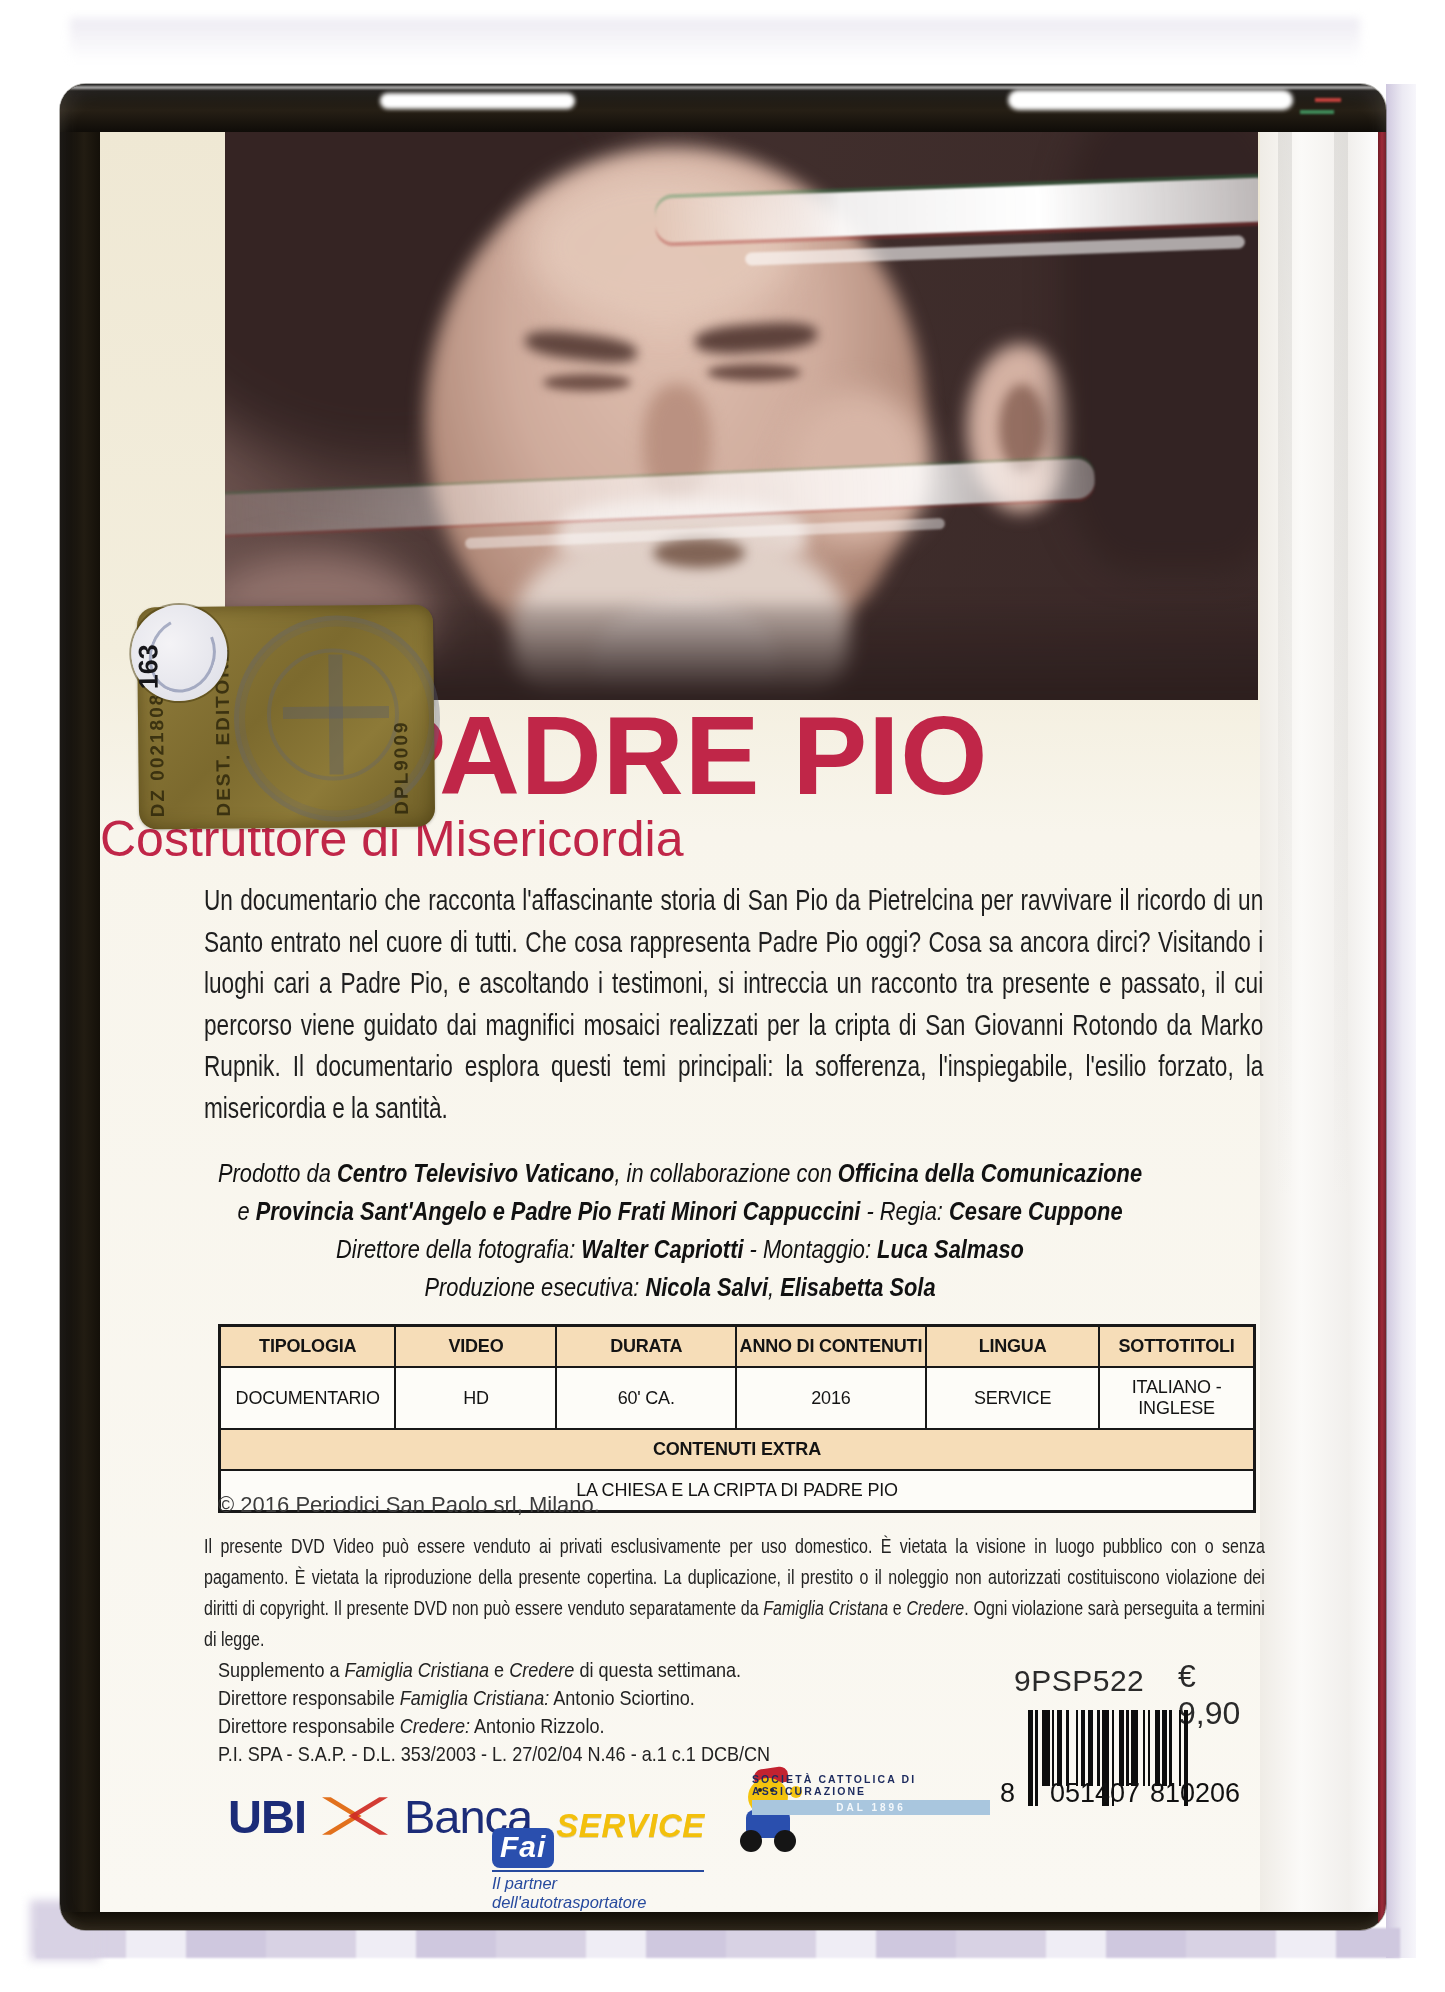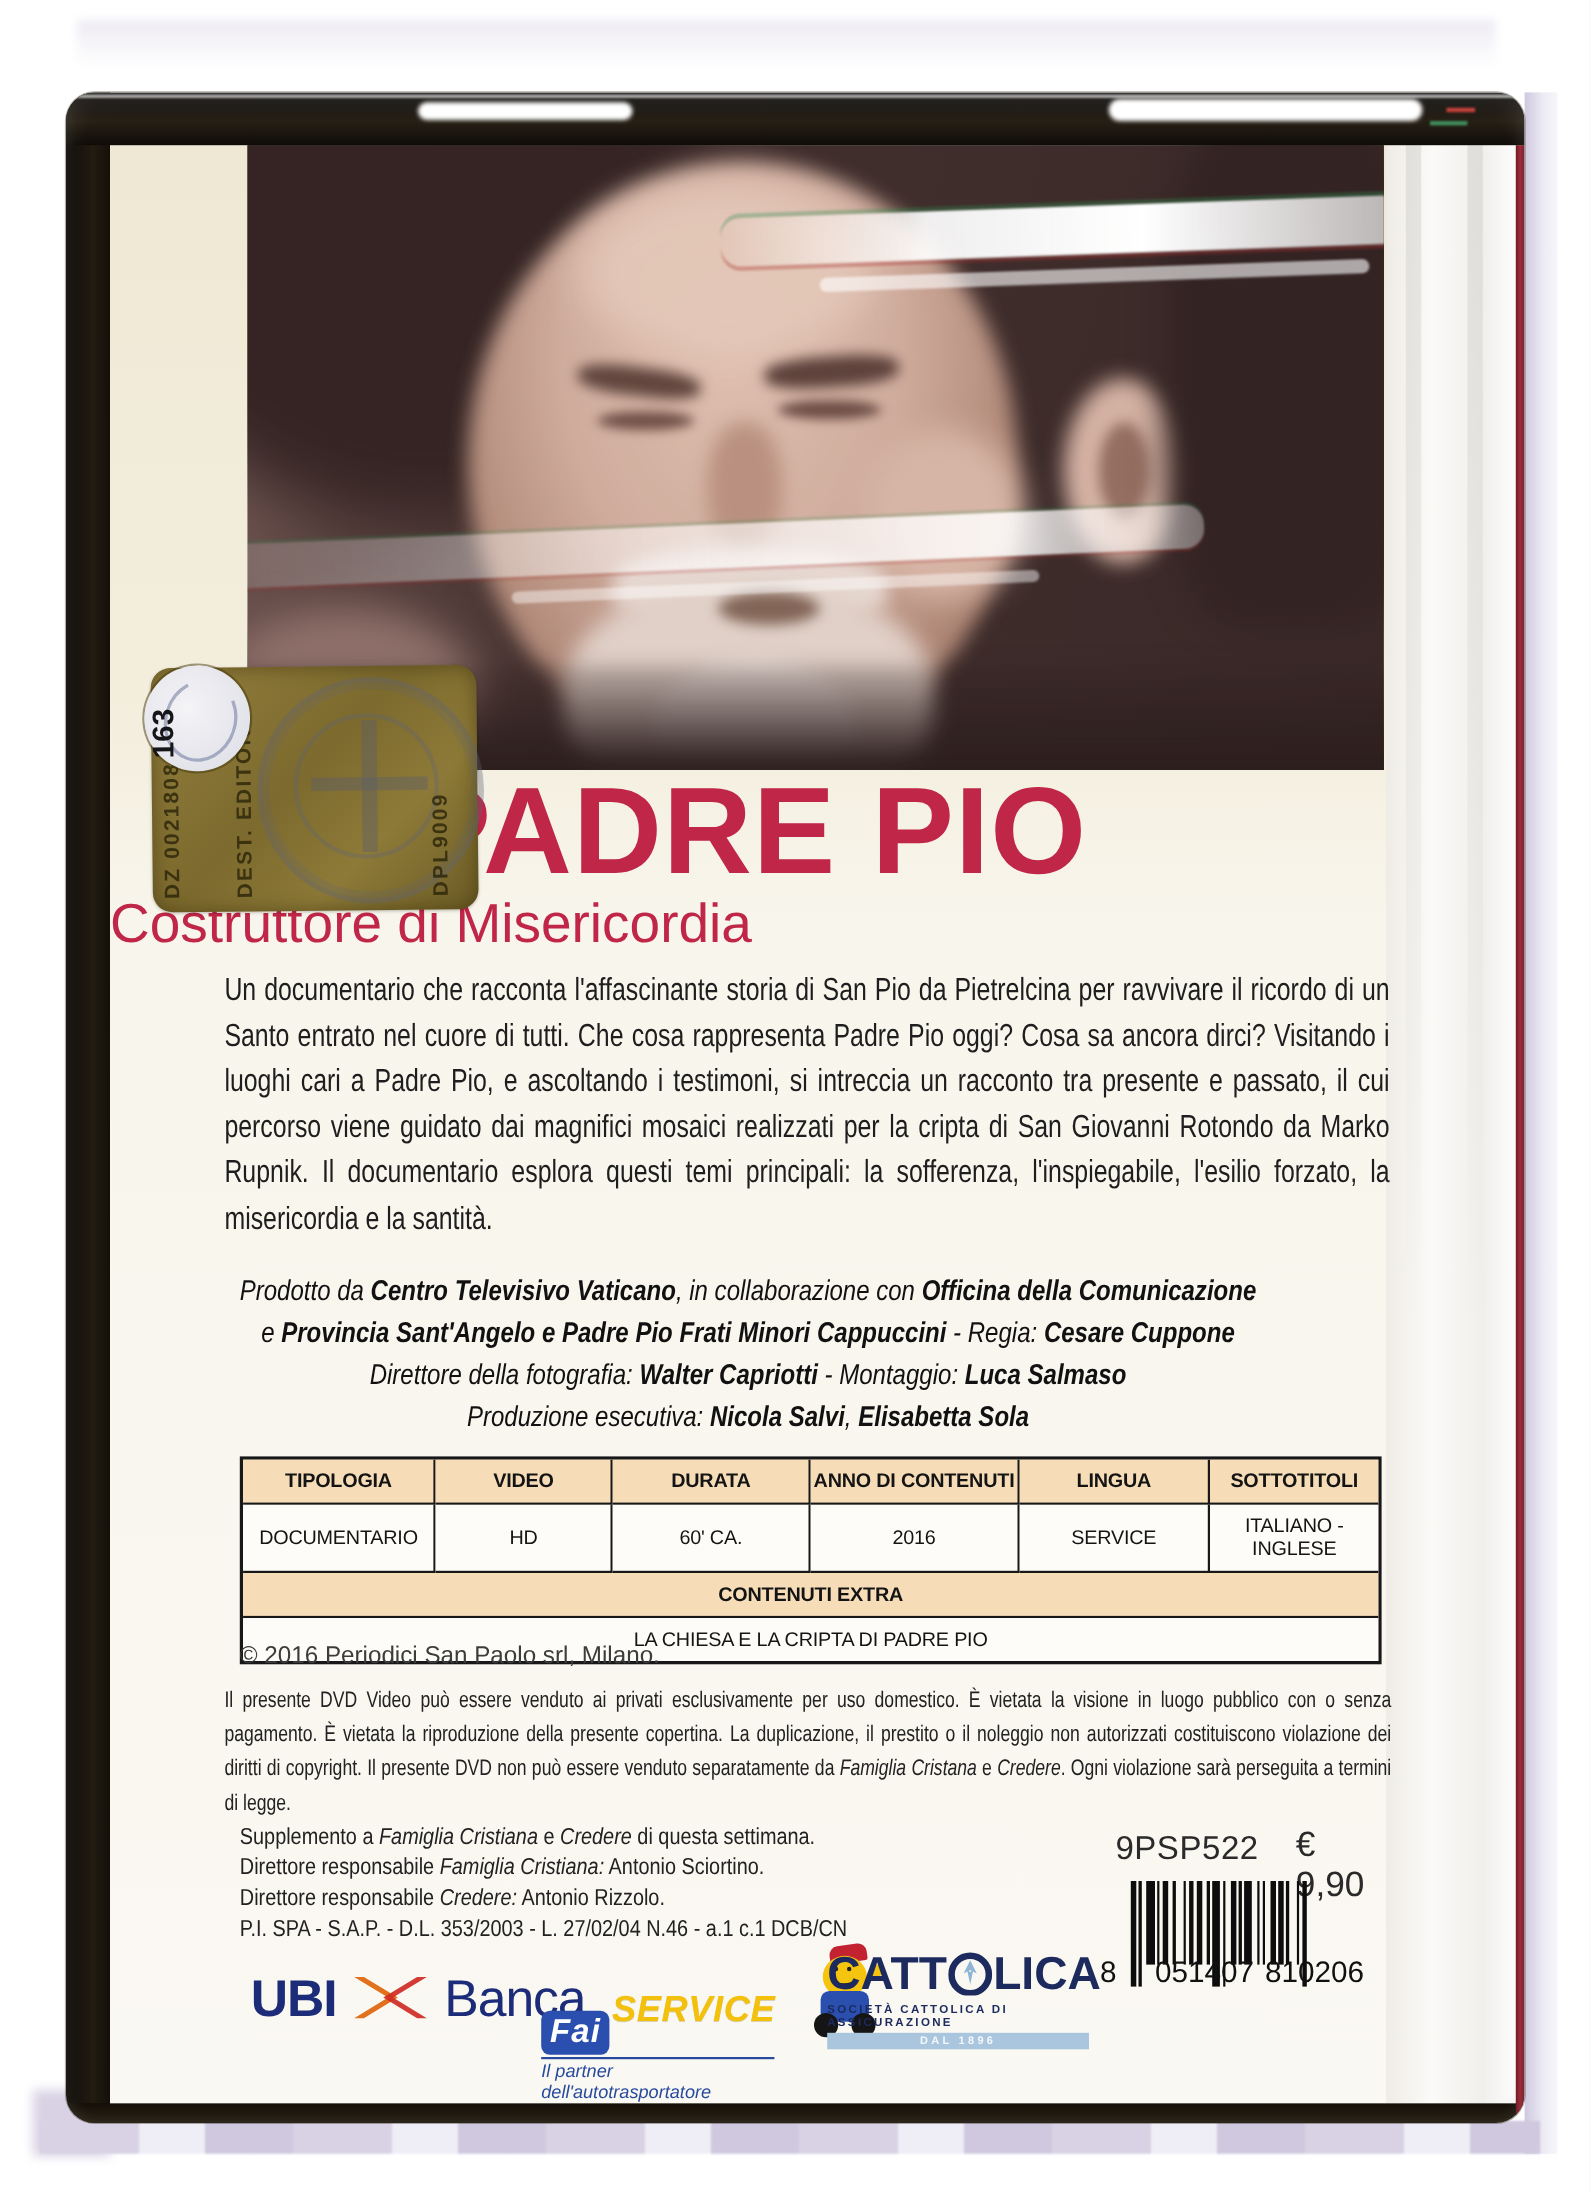--- a/index.html
+++ b/index.html
@@ -343,31 +343,20 @@
         <div class="m-eye2"></div>
         <div class="m-smile"></div>
         <div class="m-body"></div>
         <div class="m-wheel1"></div>
         <div class="m-wheel2"></div>
         <div class="m-hand"></div>
       </div>
     </div>
 
     <div class="abs catt">
-      <div class="catt-name">
-        <span>CATT</span>
-        <span class="catt-o">
-          <svg viewBox="0 0 40 40" width="40" height="40">
-            <circle cx="20" cy="21" r="17" fill="none" stroke="#1c2a5e" stroke-width="6"></circle>
-            <path d="M20 8 L14 20 L20 17 L26 20 Z" fill="#8fb4d6"></path>
-            <path d="M17 16 L20 30 L23 16 L20 19 Z" fill="#8fb4d6"></path>
-          </svg>
-        </span>
-        <span>LICA</span>
-      </div>
       <div class="catt-tag">SOCIETÀ CATTOLICA DI ASSICURAZIONE</div>
       <div class="catt-bar">DAL 1896</div>
     </div>
 
   </div>
 
   <div class="abs band-top">
     <div class="abs band-top-shine"></div>
     <div class="abs band-glare1"></div>
     <div class="abs band-glare2"></div>

